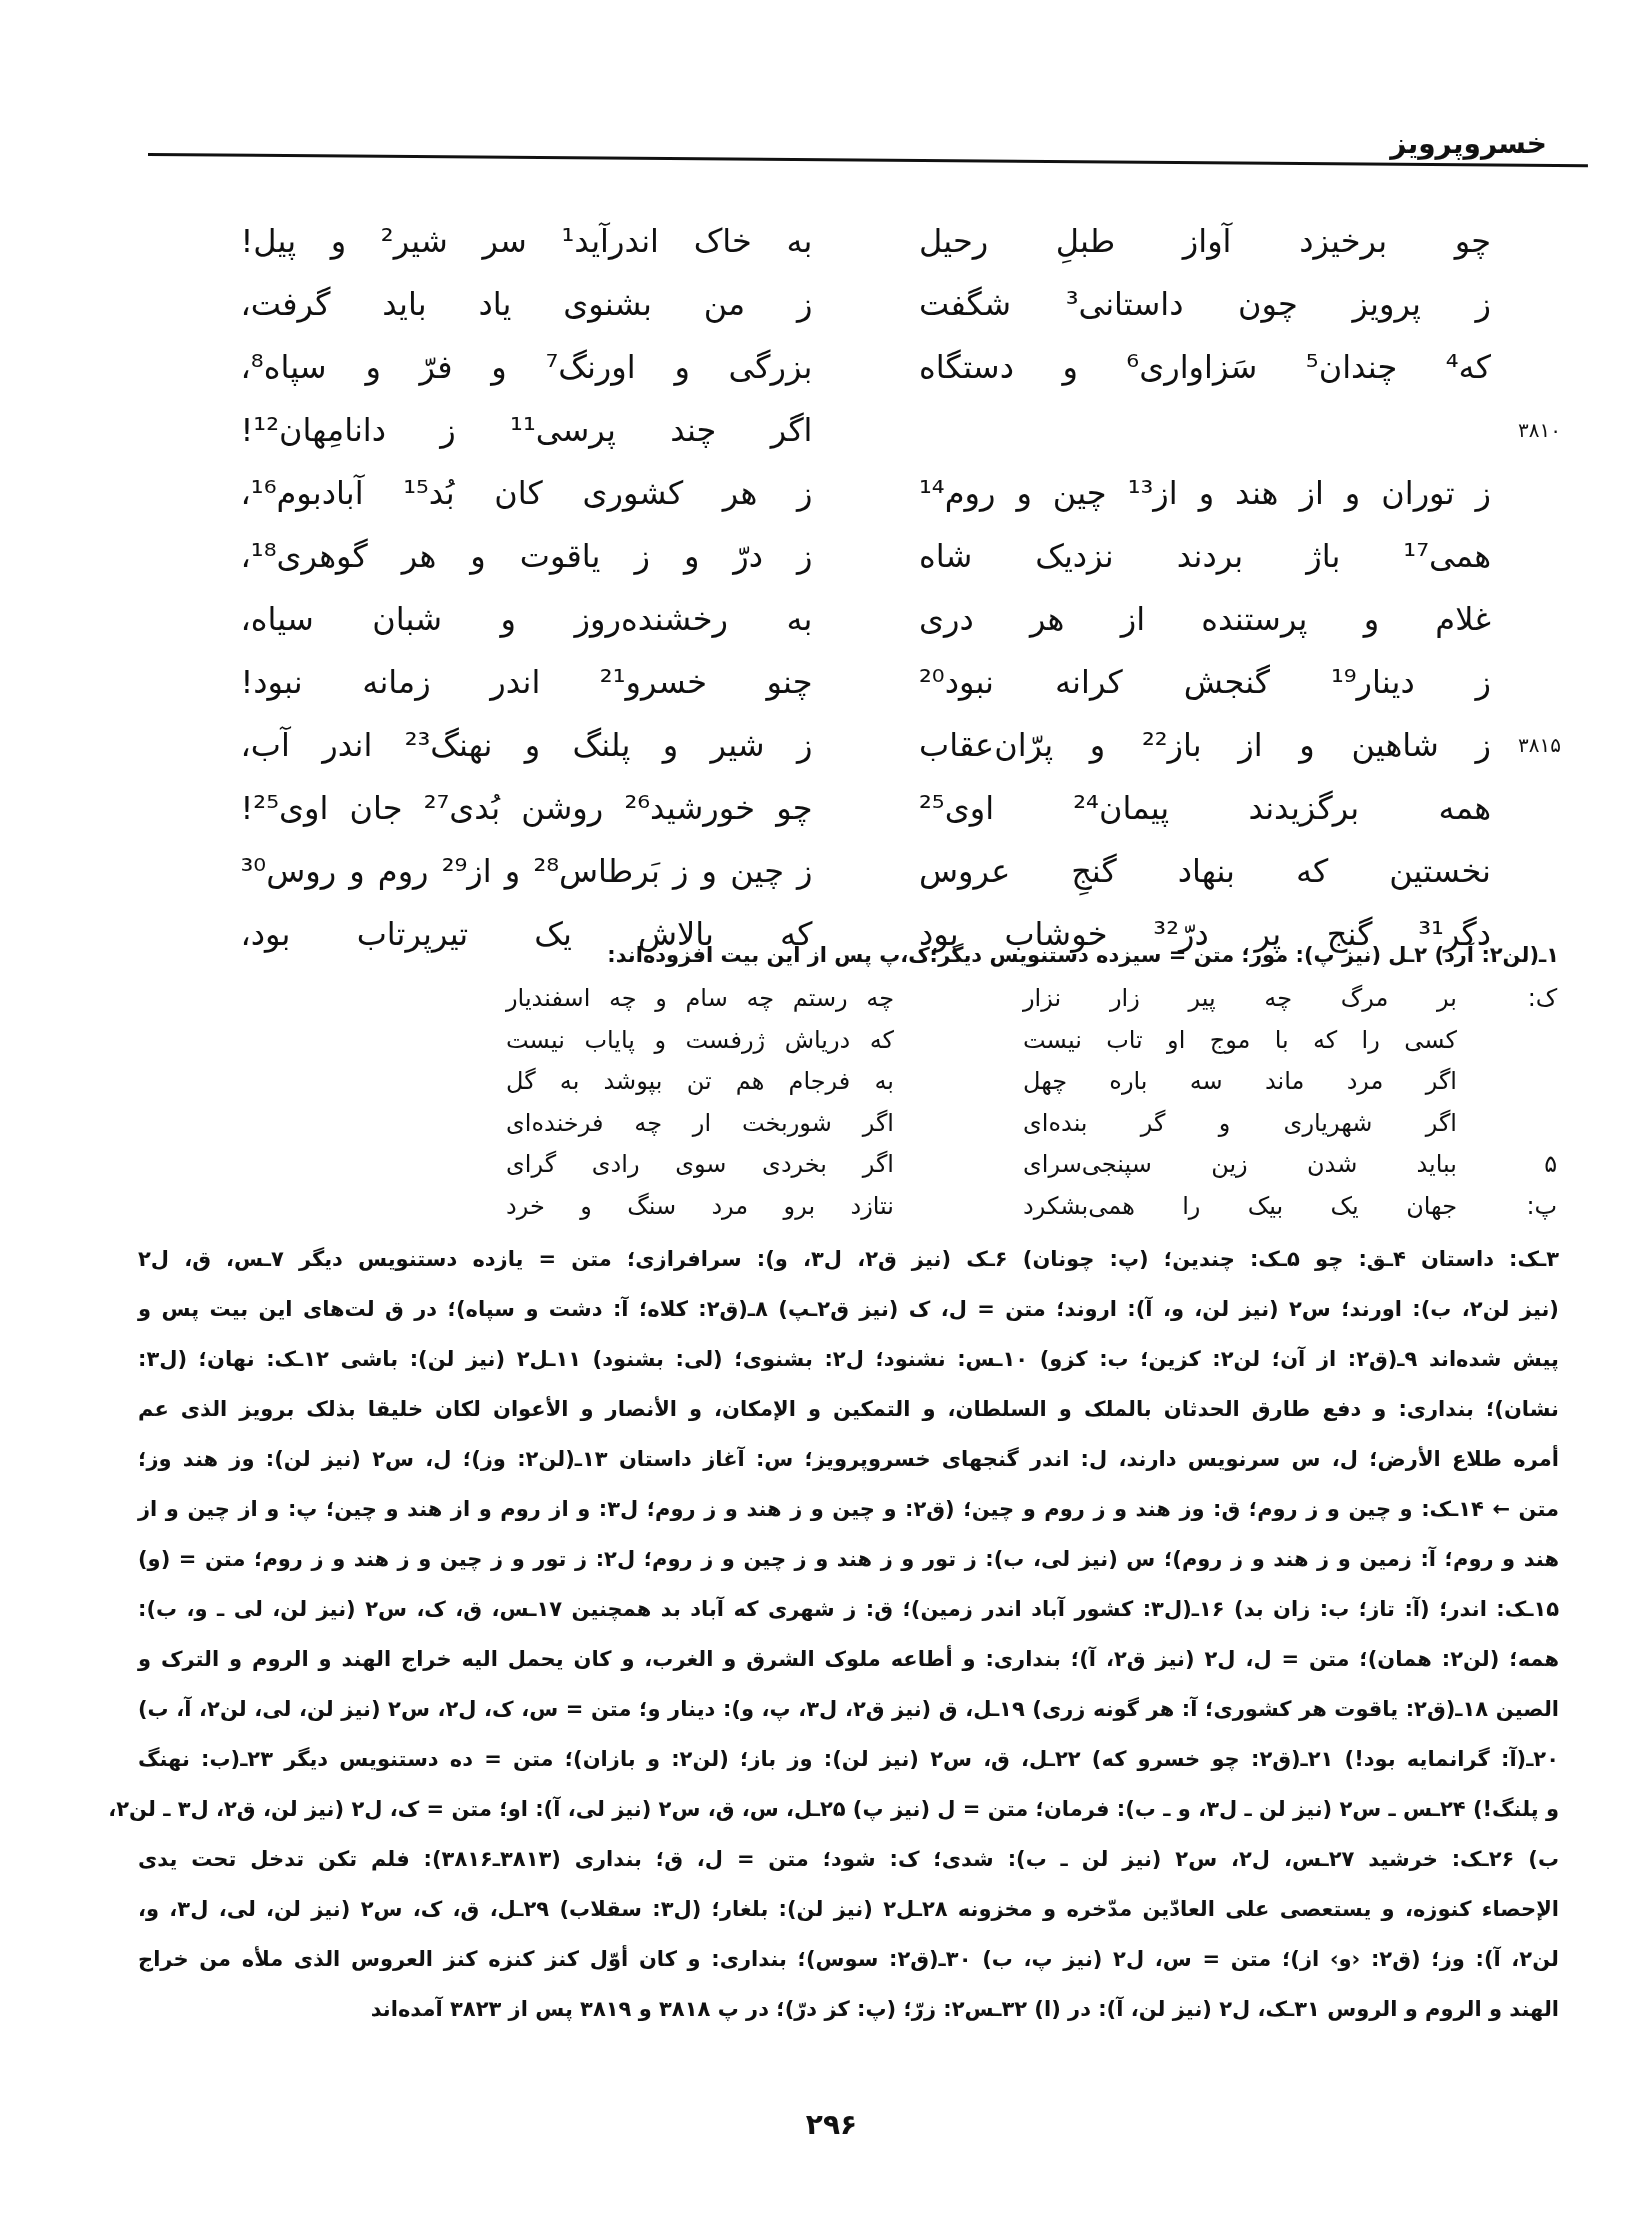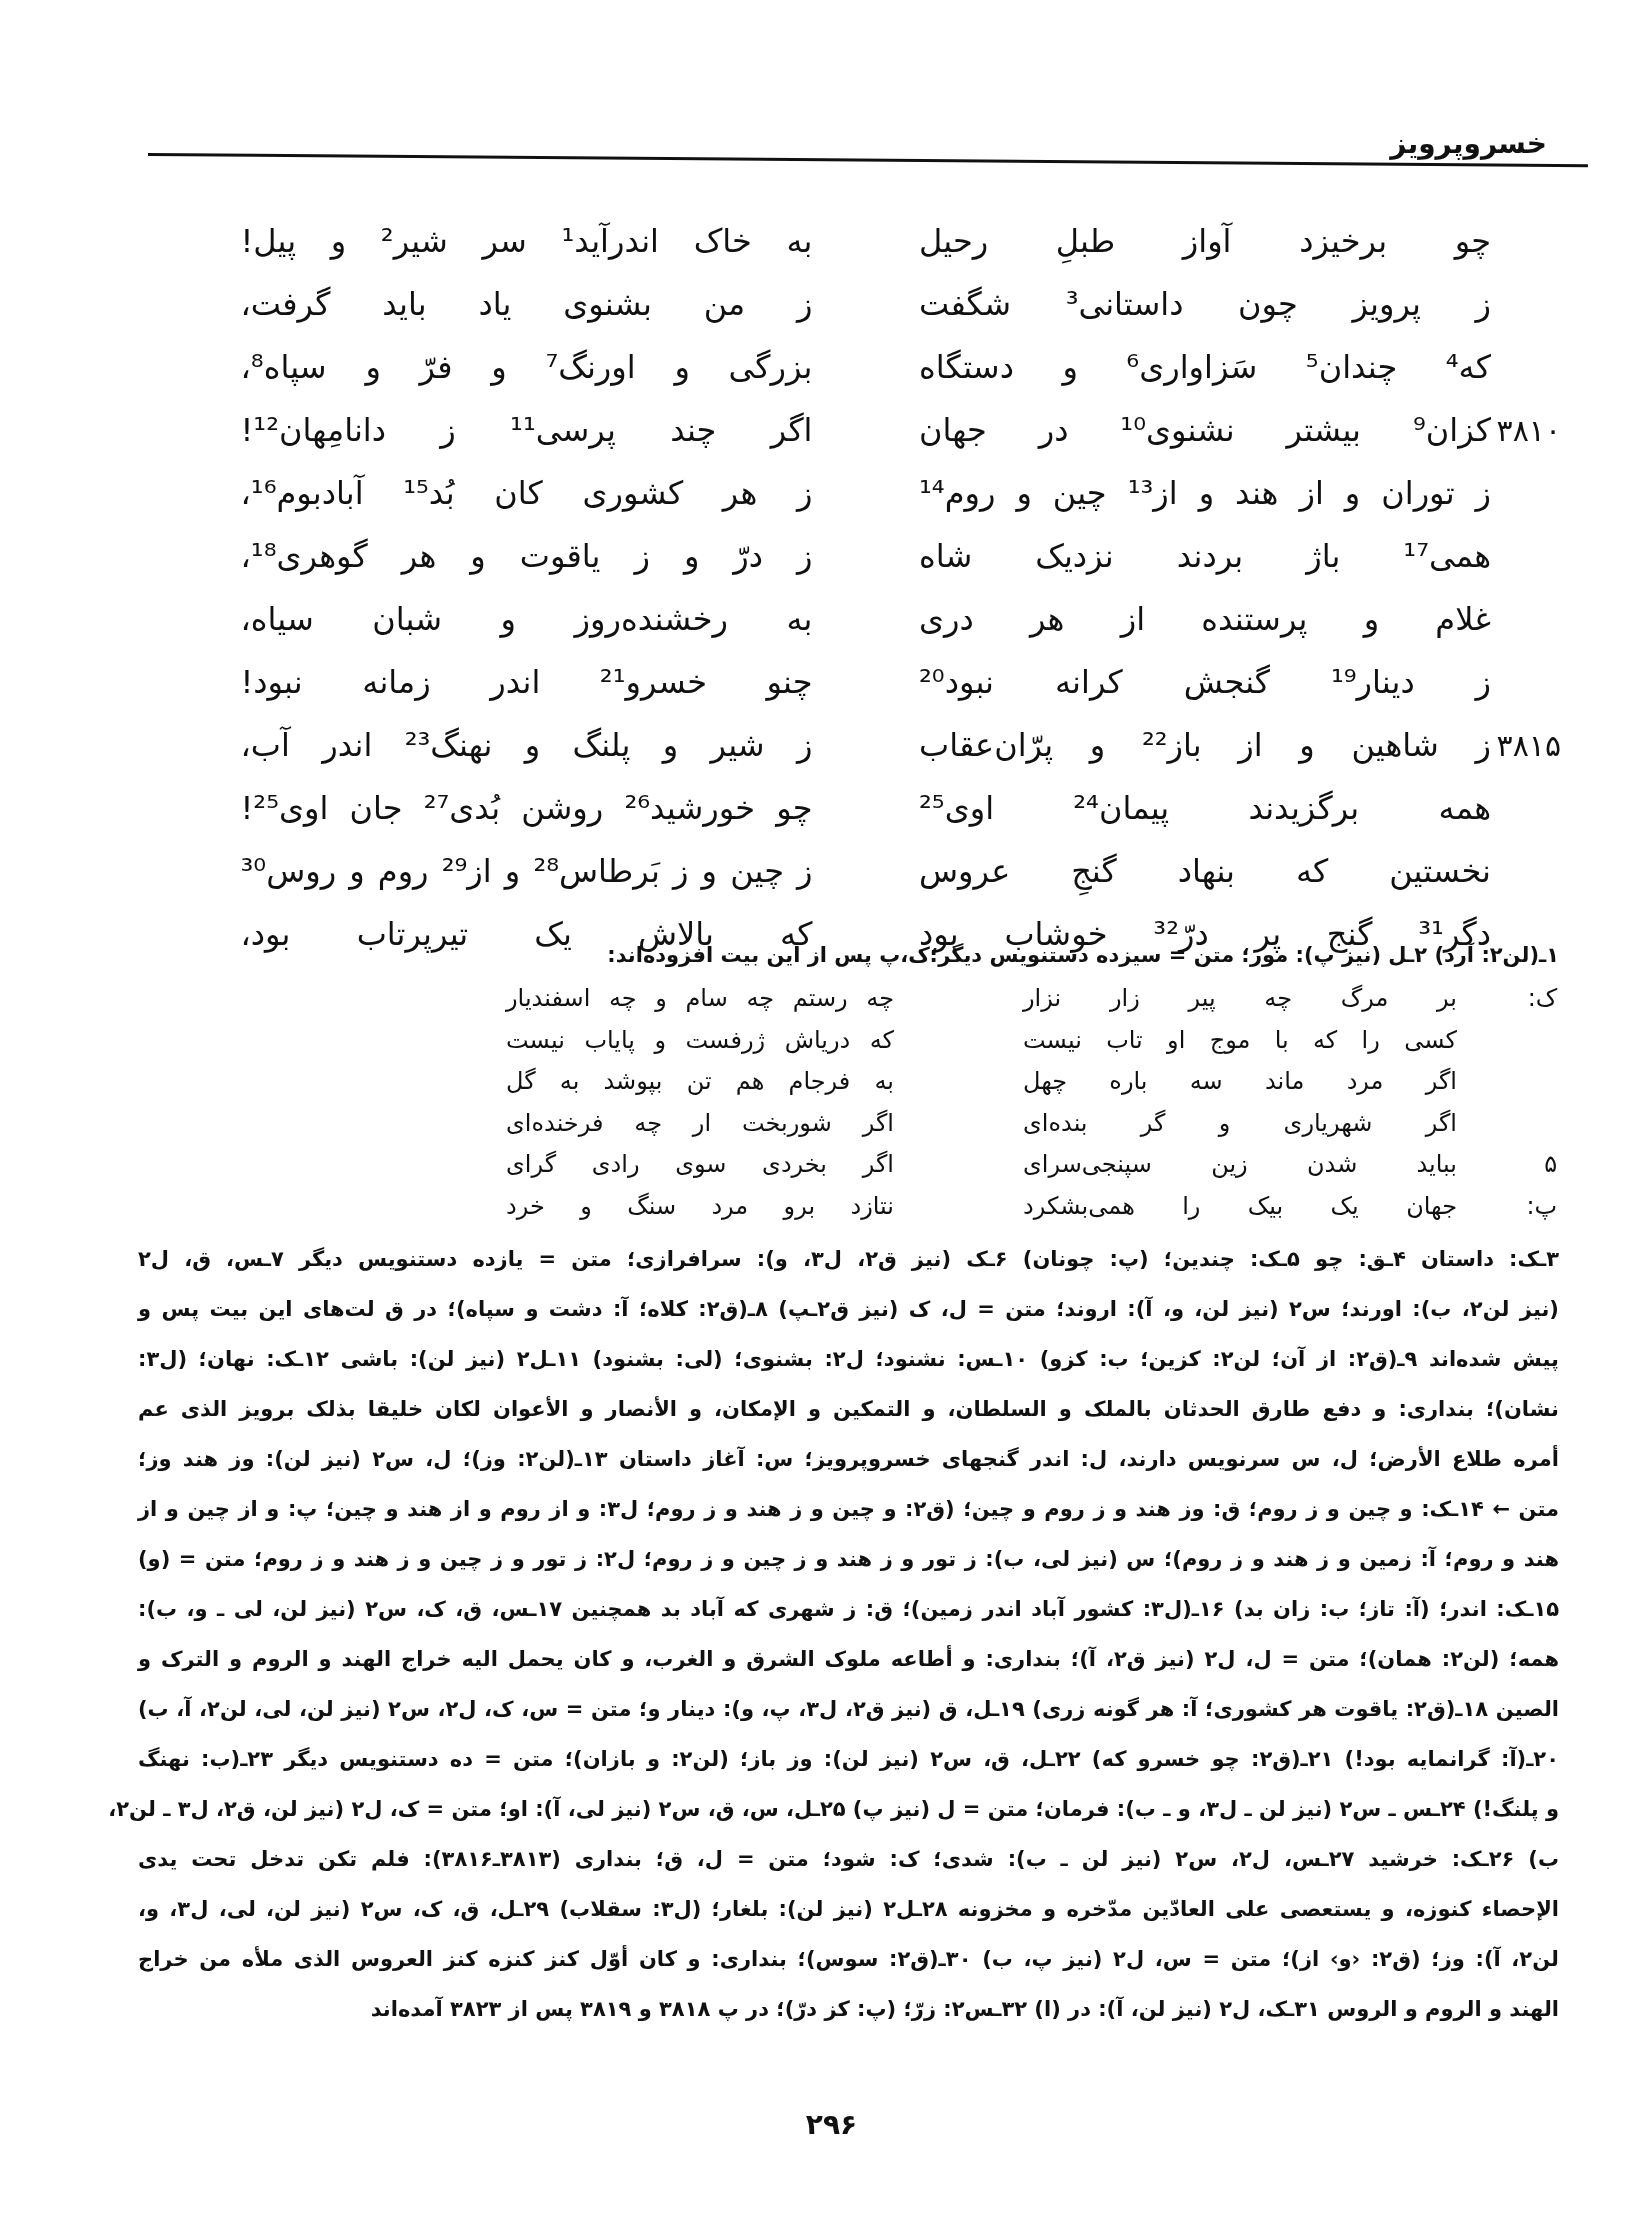--- a/index.html
+++ b/index.html
@@ -21,21 +21,21 @@
     direction: rtl;
   }
   .col { position: absolute; top: 0; width: 572px; }
   .col.right { right: 42px; }
   .col.left { left: 18.5px; }
   .verse {
     height: 63px; line-height: 63px; font-size: 32px; white-space: nowrap;
     text-align: justify; text-align-last: justify; position: relative;
   }
   .linenum {
-    position: absolute; top: 0; right: -70px; font-size: 30px; width: 65px; text-align: left;
+    position: absolute; top: 0; right: -70px; font-size: 20px; width: 65px; text-align: left;
   }
   .notes {
     position: absolute; left: 138px; width: 1421px; top: 940px; direction: rtl;
     font-size: 21px; font-weight: bold;
   }
   .note-line { height: 31px; line-height: 31px; white-space: nowrap; text-align: justify; text-align-last: justify; }
   .note-first { text-align-last: right; }
   .addl {
     position: relative; height: 249px; margin-top: 5.5px; font-weight: normal;
   }
@@ -57,21 +57,21 @@
 <div class="page">
 
   <div class="header-title">خسروپرویز</div>
   <div class="header-rule"></div>
 
   <div class="poem">
     <div class="col right">
       <div class="verse"><span>چو برخیزد آواز طبلِ رحیل</span></div>
       <div class="verse"><span>ز پرویز چون داستانی³ شگفت</span></div>
       <div class="verse"><span>که⁴ چندان⁵ سَزاواری⁶ و دستگاه</span></div>
-      <div class="verse"><span>کزان⁹ بیشتر نشنوی¹⁰ در جهان</span><span class="linenum">۳۸۱۰</span></div>
+      <div class="verse"><span class="linenum">۳۸۱۰</span></div>
       <div class="verse"><span>ز توران و از هند و از¹³ چین و روم¹⁴</span></div>
       <div class="verse"><span>همی¹⁷ باژ بردند نزدیک شاه</span></div>
       <div class="verse"><span>غلام و پرستنده از هر دری</span></div>
       <div class="verse"><span>ز دینار¹⁹ گنجش کرانه نبود²⁰</span></div>
       <div class="verse"><span>ز شاهین و از باز²² و پرّان‌عقاب</span><span class="linenum">۳۸۱۵</span></div>
       <div class="verse"><span>همه برگزیدند پیمان²⁴ اوی²⁵</span></div>
       <div class="verse"><span>نخستین که بنهاد گنجِ عروس</span></div>
       <div class="verse"><span>دگر³¹ گنج پر درّ³² خوشاب بود</span></div>
     </div>
     <div class="col left">

